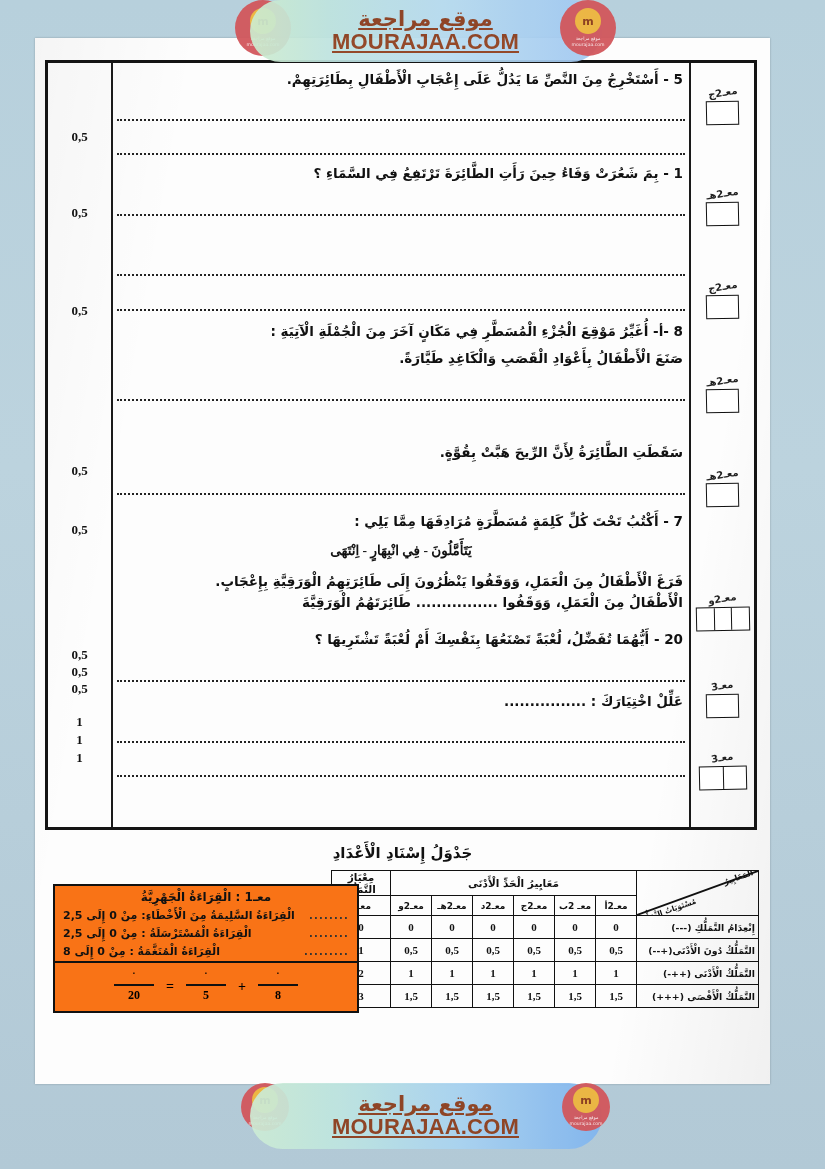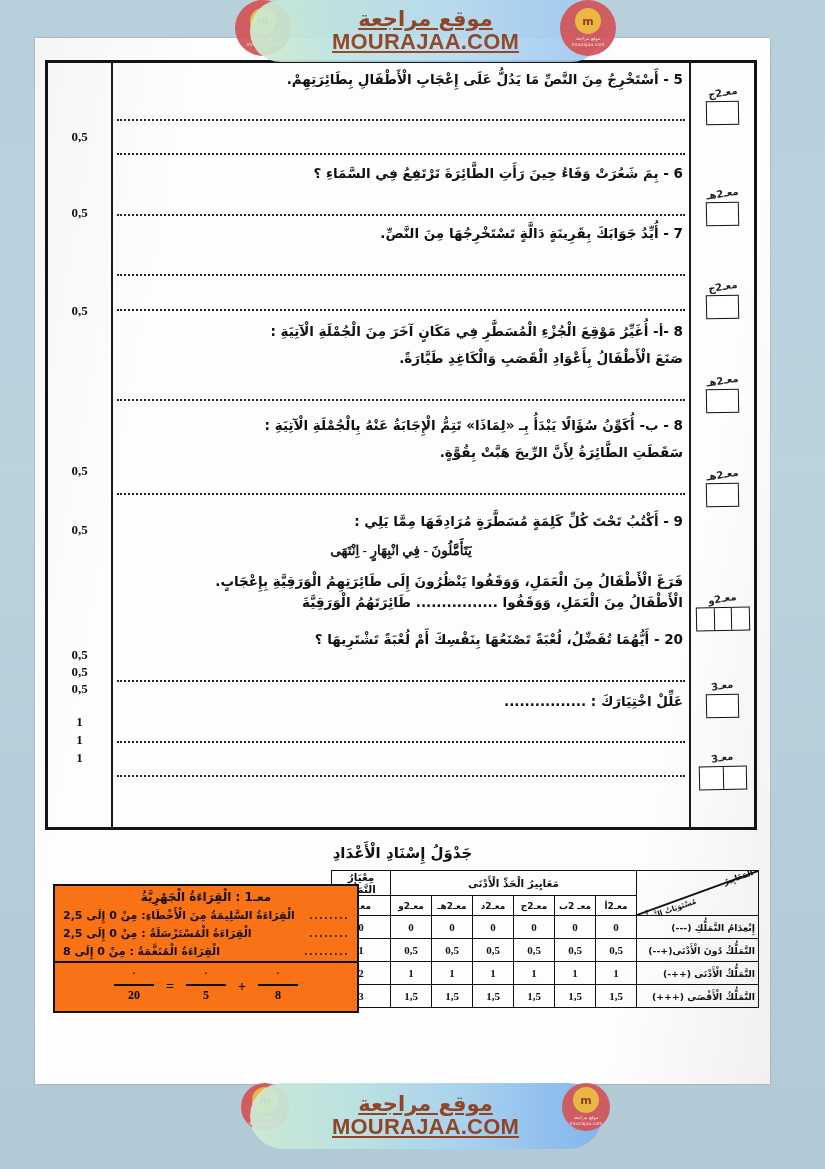--- a/index.html
+++ b/index.html
@@ -273,36 +273,34 @@
           </div>
       </div>
     </div>
 
     <div class="qbody">
 
       <div class="q" style="top:6px">5 - أَسْتَخْرِجُ مِنَ النَّصِّ مَا يَدُلُّ عَلَى إِعْجَابِ الْأَطْفَالِ بِطَائِرَتِهِمْ.</div>
       <div class="dots" style="top:50px"></div>
       <div class="dots" style="top:84px"></div>
 
-      <div class="q" style="top:100px">6 - بِمَ شَعُرَتْ وَفَاءُ حِينَ رَأَتِ الطَّائِرَةَ تَرْتَفِعُ فِي السَّمَاءِ ؟</div>
+      <div class="q" style="top:100px">1 - بِمَ شَعُرَتْ وَفَاءُ حِينَ رَأَتِ الطَّائِرَةَ تَرْتَفِعُ فِي السَّمَاءِ ؟</div>
       <div class="dots" style="top:145px"></div>
 
-      <div class="q" style="top:160px">7 - أُيِّدُ جَوَابَكَ بِقَرِينَةٍ دَالَّةٍ تَسْتَخْرِجُهَا مِنَ النَّصِّ.</div>
       <div class="dots" style="top:205px"></div>
       <div class="dots" style="top:240px"></div>
 
       <div class="q" style="top:258px">8 -أ- أُغَيِّرُ مَوْقِعَ الْجُزْءِ الْمُسَطَّرِ فِي مَكَانٍ آخَرَ مِنَ الْجُمْلَةِ الْآتِيَةِ :</div>
       <div class="q" style="top:285px">صَنَعَ الْأَطْفَالُ بِأَعْوَادِ الْقَصَبِ وَالْكَاغِدِ طَيَّارَةً.</div>
       <div class="dots" style="top:330px"></div>
 
-      <div class="q" style="top:352px">8 - ب- أُكَوِّنُ سُؤَالًا يَبْدَأُ بِـ «لِمَاذَا» تَتِمُّ الْإِجَابَةُ عَنْهُ بِالْجُمْلَةِ الْآتِيَةِ :</div>
       <div class="q" style="top:379px">سَقَطَتِ الطَّائِرَةُ لِأَنَّ الرِّيحَ هَبَّتْ بِقُوَّةٍ.</div>
       <div class="dots" style="top:424px"></div>
 
-      <div class="q" style="top:448px">9 - أَكْتُبُ تَحْتَ كُلِّ كَلِمَةٍ مُسَطَّرَةٍ مُرَادِفَهَا مِمَّا يَلِي :</div>
+      <div class="q" style="top:448px">7 - أَكْتُبُ تَحْتَ كُلِّ كَلِمَةٍ مُسَطَّرَةٍ مُرَادِفَهَا مِمَّا يَلِي :</div>
       <div class="q center" style="top:478px">يَتَأَمَّلُونَ   -   فِي انْبِهَارٍ   -   اِنْتَهَى</div>
       <div class="q" style="top:508px">فَرَغَ الْأَطْفَالُ مِنَ الْعَمَلِ، وَوَقَفُوا يَنْظُرُونَ إِلَى طَائِرَتِهِمُ الْوَرَقِيَّةِ بِإِعْجَابٍ.</div>
       <div class="q" style="top:529px">الْأَطْفَالُ مِنَ الْعَمَلِ، وَوَقَفُوا ................ طَائِرَتَهُمُ الْوَرَقِيَّةَ</div>
 
       <div class="q" style="top:566px">20 - أَيُّهُمَا تُفَضِّلُ، لُعْبَةً تَصْنَعُهَا بِنَفْسِكَ أَمْ لُعْبَةً تَشْتَرِيهَا ؟</div>
       <div class="dots" style="top:611px"></div>
 
       <div class="q" style="top:628px">عَلِّلْ اخْتِيَارَكَ : ................</div>
       <div class="dots" style="top:672px"></div>
       <div class="dots" style="top:706px"></div>

